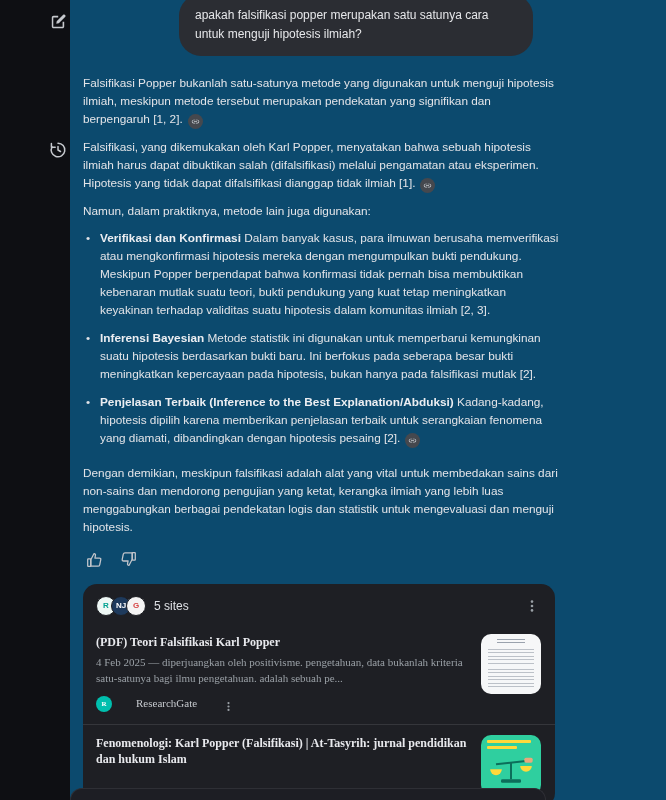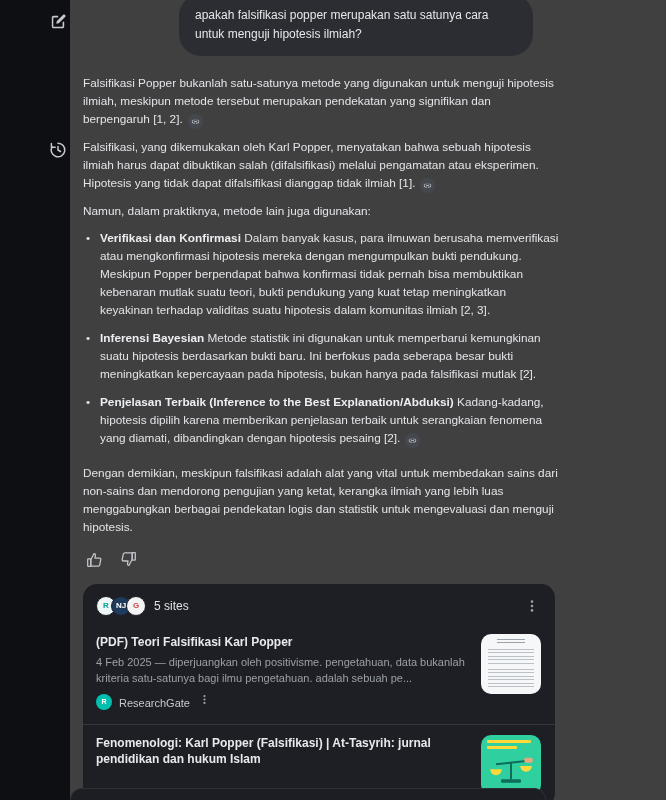--- a/index.html
+++ b/index.html
@@ -15,21 +15,21 @@
     position:absolute;left:0;top:0;bottom:0;width:70px;
     background:#0e0f13;display:flex;flex-direction:column;
     padding-top:10px;
   }
   .icon-btn{
     width:24px;height:24px;margin-left:46px;display:flex;
     align-items:center;justify-content:center;cursor:pointer;border-radius:6px;
   }
   .icon-btn.history{margin-top:104px;}
   
-  .main{position:absolute;left:70px;right:0;top:0;bottom:0;background:#404040;}
+  .main{position:absolute;left:70px;right:0;top:0;bottom:0;background:#0c4a6e;}
   .bubble{
     position:absolute;top:-6px;right:133px;max-width:322px;
     background:#2b2d33;border-radius:22px;padding:12px 16px;
     font-size:12px;line-height:19px;color:#e6e7ea;
   }
   .response{
     position:absolute;left:13px;top:0;width:476px;
     padding-top:70px;font-size:11.8px;line-height:18px;color:#e3e4e8;
   }
   .response p{margin:4px 0 9px 0;}
@@ -55,24 +55,24 @@
   .avatar{
     width:18px;height:18px;border-radius:50%;border:1.5px solid #1e1f24;
     display:flex;align-items:center;justify-content:center;
     font-size:8px;font-weight:700;box-sizing:content-box;
   }
   .avatar + .avatar{margin-left:-5px;}
   .sites-label{margin-left:8px;font-size:12px;color:#dfe1e5;}
   .kebab{margin-left:auto;cursor:pointer;display:flex;align-items:center;padding:2px;}
   .result{display:flex;align-items:flex-start;padding:10px 14px 12px 13px;}
   .divided{border-top:1px solid #35363b;margin:0 0;}
-  .result-main{flex:1;min-width:0;padding-right:12px;}
+  .result-main{flex:1;min-width:0;padding-right:12px;font-family:Liberation Serif, serif;}
   .result-title{font-size:12px;font-weight:700;color:#e8e9ed;line-height:16px;margin-bottom:4px;cursor:pointer;}
   .result-snippet{font-size:11px;color:#9aa0a6;line-height:16px;margin-bottom:8px;}
-  .source-row{display:flex;align-items:flex-start;gap:7px;}
+  .source-row{display:flex;align-items:flex-end;gap:24px;}
   .source-favicon{
     width:16px;height:16px;border-radius:50%;
     display:flex;align-items:center;justify-content:center;
     font-size:7px;font-weight:700;flex-shrink:0;
   }
   .source-name{font-size:11px;color:#c6c9ce;}
   .mini-kebab{cursor:pointer;display:flex;align-items:center;margin-left:2px;}
   .thumb{width:60px;height:60px;border-radius:10px;flex-shrink:0;position:relative;overflow:hidden;}
   .doc-thumb{background:#f6f7f8;}
   .doc-head{position:absolute;top:5px;left:16px;right:16px;height:6px;

